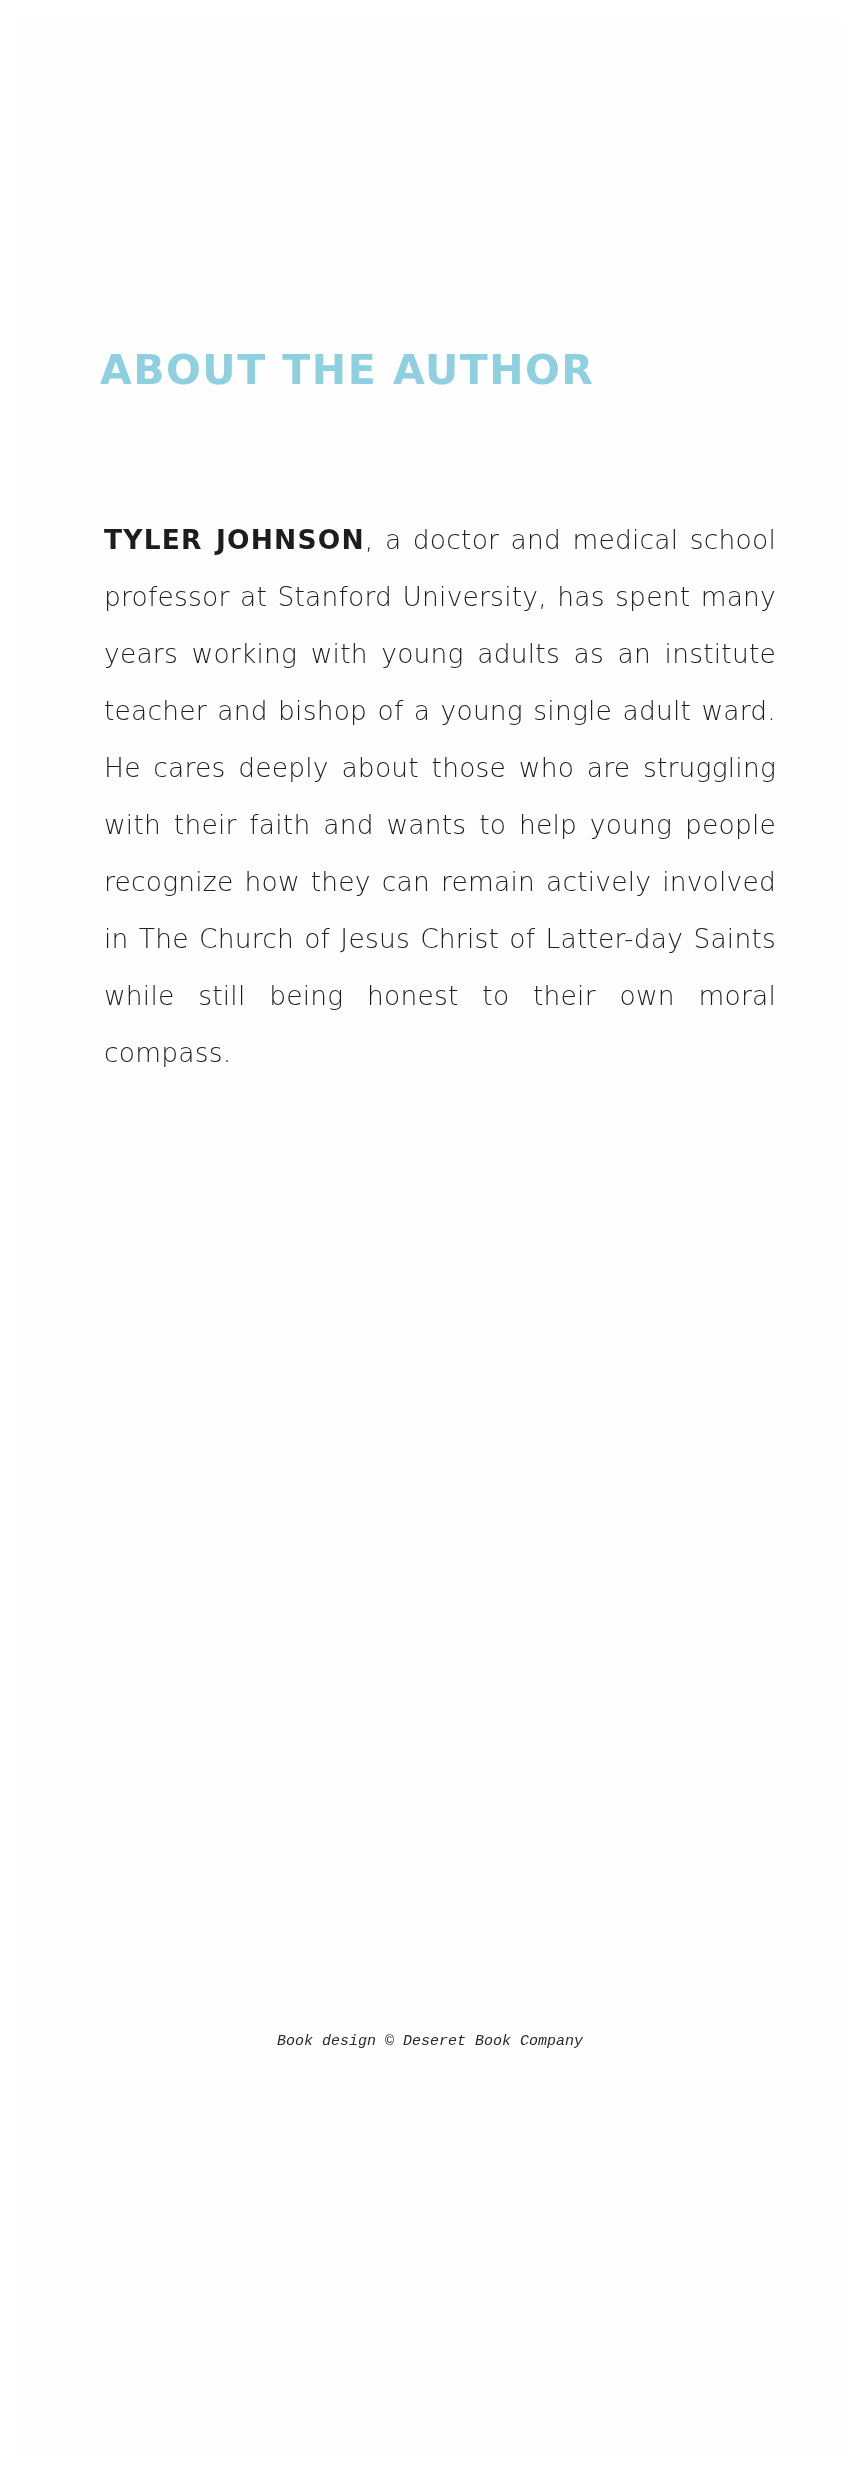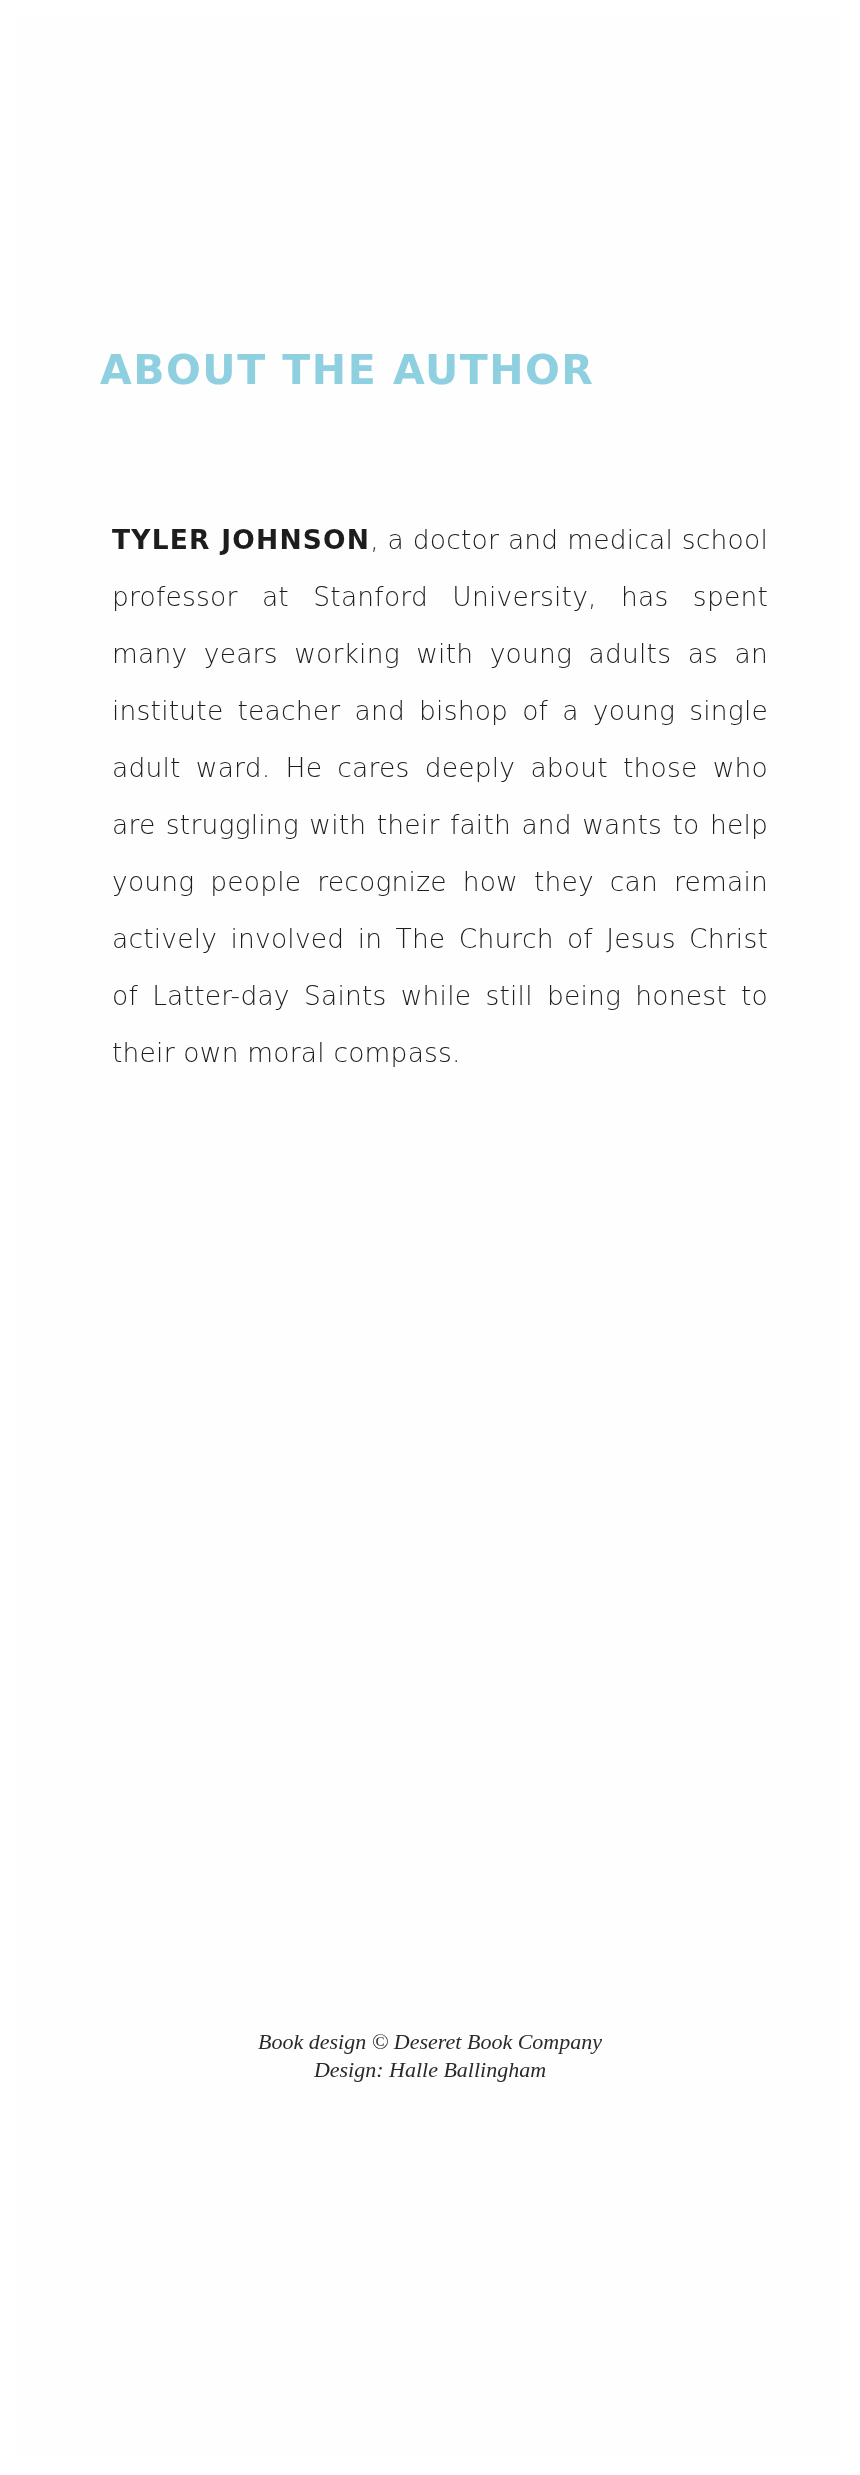--- a/index.html
+++ b/index.html
@@ -53,39 +53,39 @@
     white-space: nowrap;
   }
 
   .bio {
     font-family: "DejaVu Sans", sans-serif;
     font-size: 26.5px;
     line-height: 57px;
     color: #1d1d1d;
     text-align: justify;
     text-justify: inter-word;
-    margin: 12px;
+    margin: 4px;
     font-weight: 300;
     letter-spacing: 0.2px;
   }
 
   .bio .author-name {
     font-weight: bold;
     letter-spacing: 1.2px;
   }
 
   .colophon {
     position: absolute;
     left: 0;
     top: 2010px;
     width: 824px;
     text-align: center;
-    font-family: Liberation Serif, serif;
+    font-family: Liberation Mono, monospace;
     font-style: italic;
-    font-size: 22px;
+    font-size: 15px;
     line-height: 28px;
     color: #2a2a2a;
   }
   .colophon div {
     white-space: nowrap;
   }
 </style>
 </head>
 <body>
 
@@ -93,17 +93,16 @@
   <div class="page-inner">
 
     <div class="content">
       <h1 class="about-heading">ABOUT THE AUTHOR</h1>
 
       <p class="bio"><span class="author-name">TYLER JOHNSON</span><span>, a doctor and medical school professor at Stanford University, has spent many years working with young adults as an institute teacher and bishop of a young single adult ward. He cares deeply about those who are struggling with their faith and wants to help young people recognize how they can remain actively involved in The Church of Jesus Christ of Latter-day Saints while still being honest to their own moral compass.</span></p>
     </div>
 
     <div class="colophon">
       <div>Book design © Deseret Book Company</div>
-      <div>Design: Halle Ballingham</div>
     </div>
 
   </div>
 </div>
 
 </body></html>

